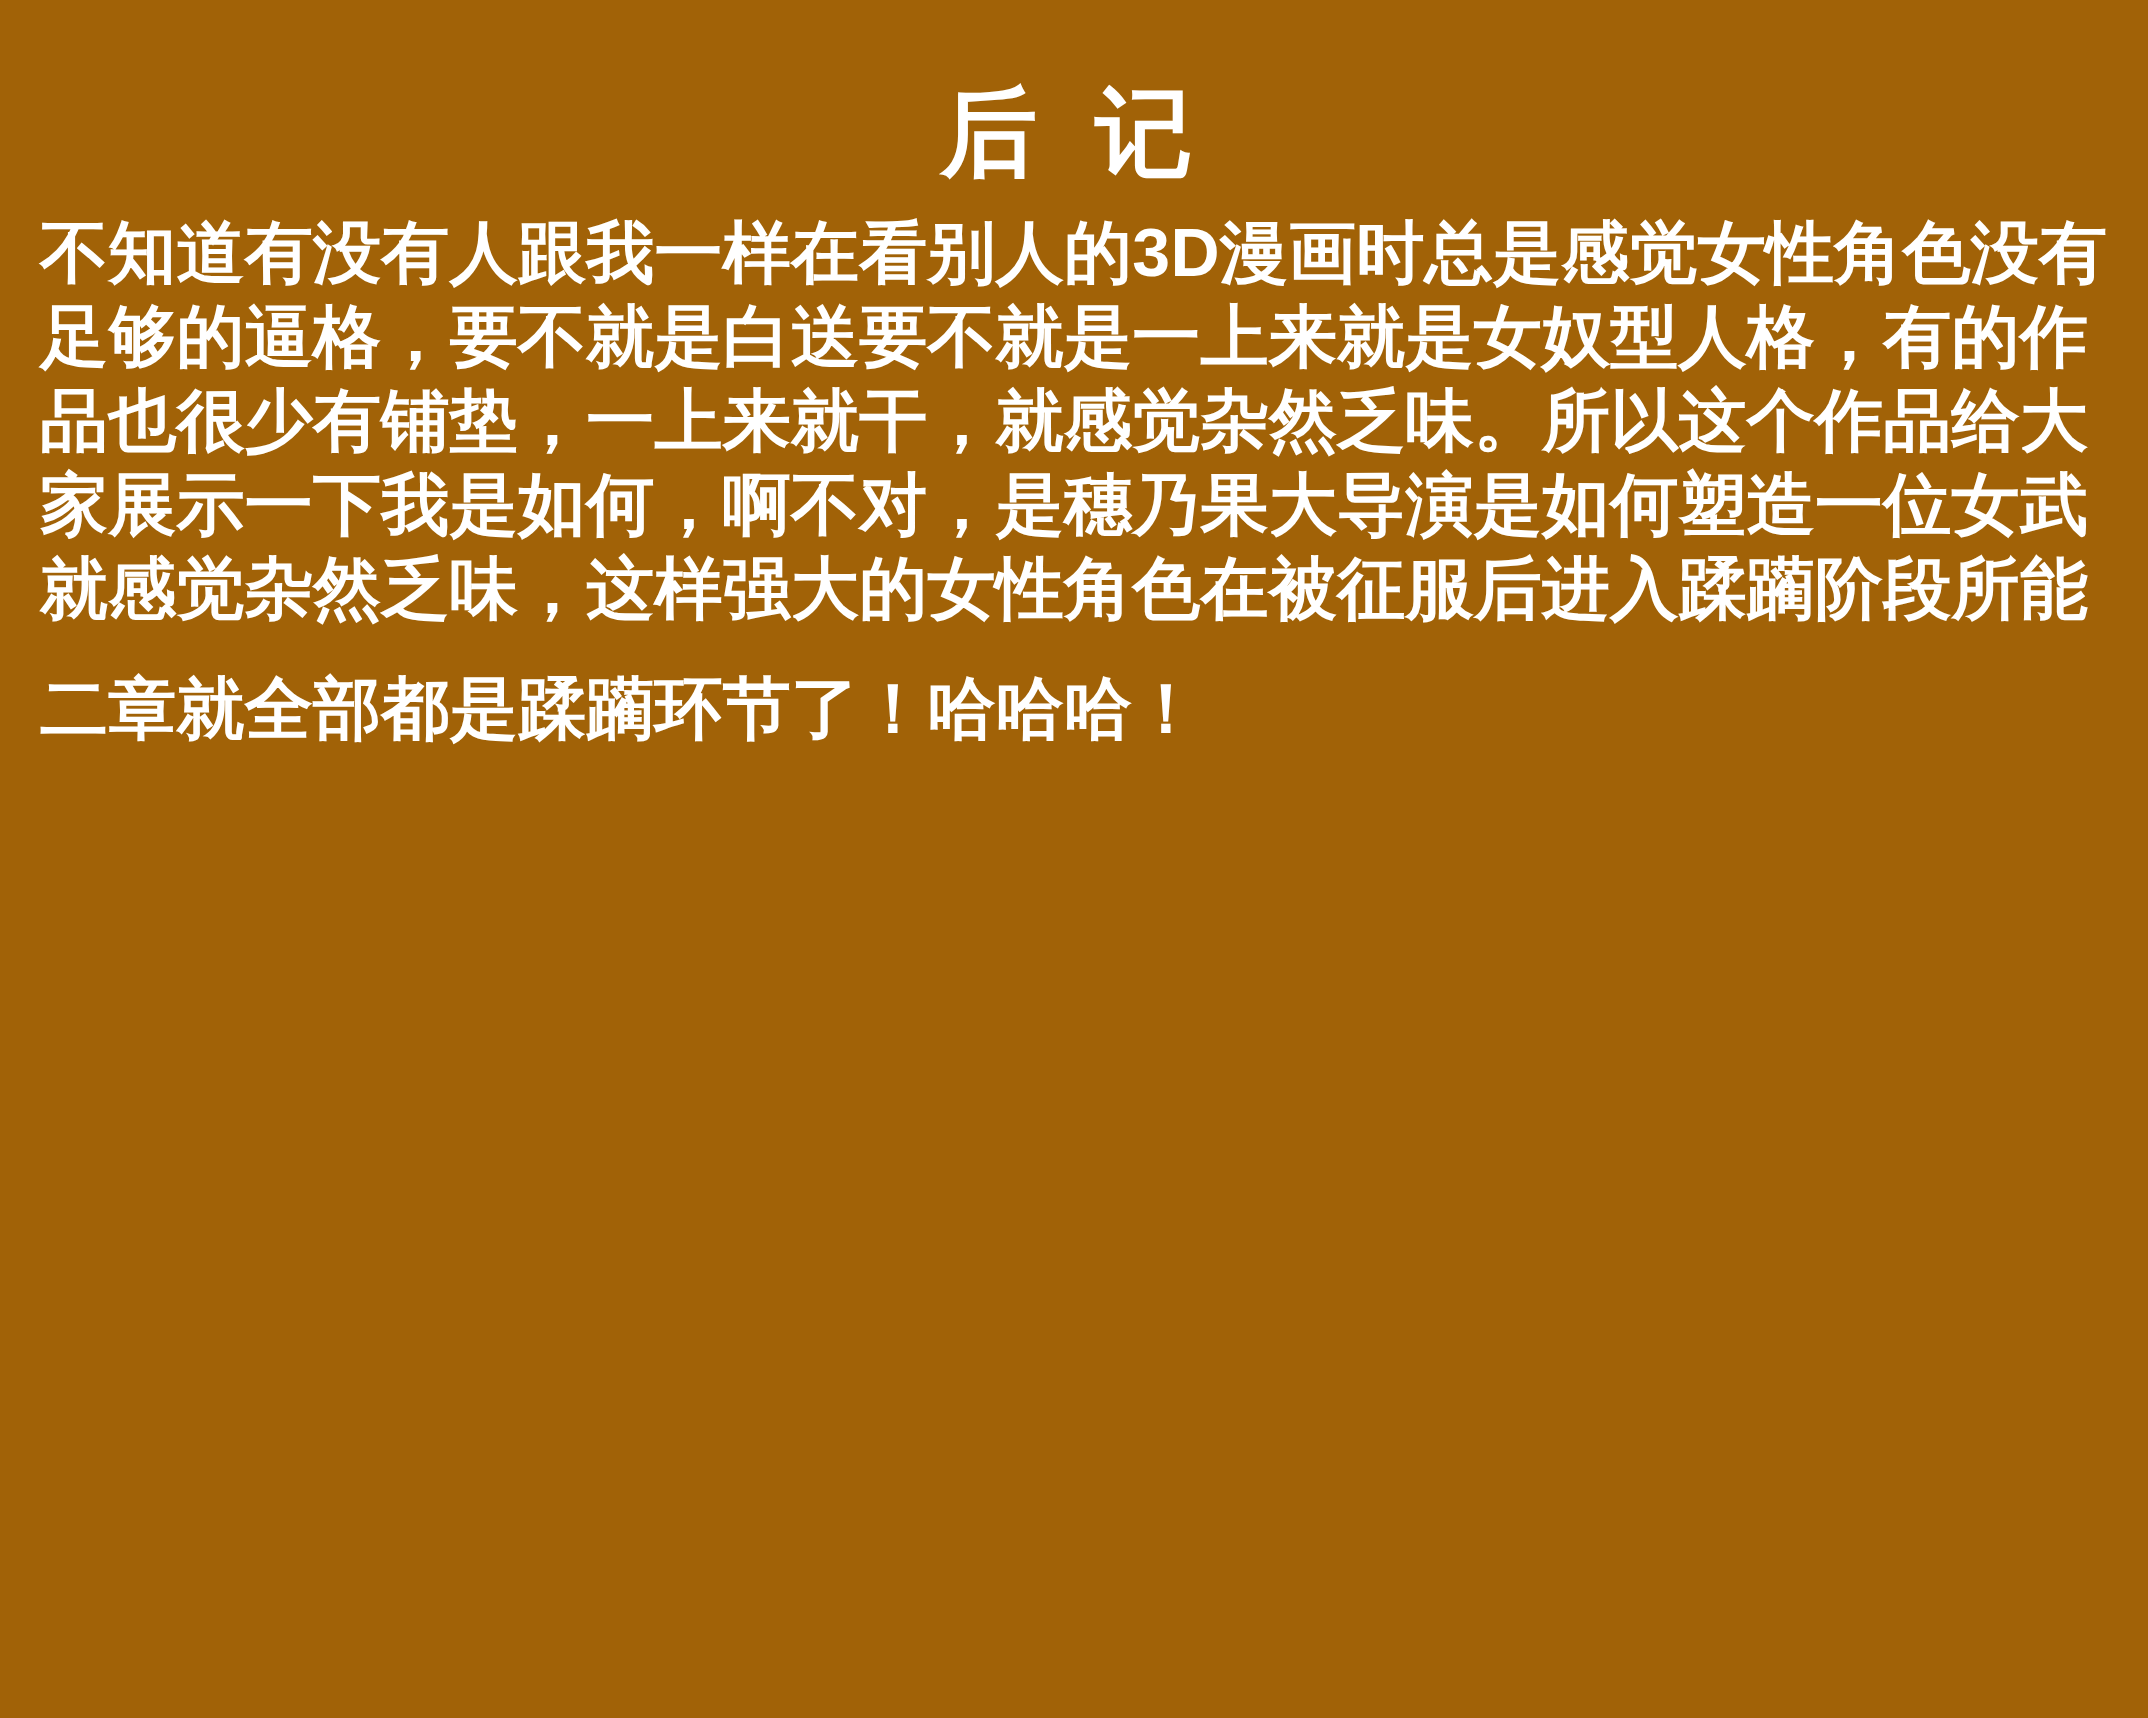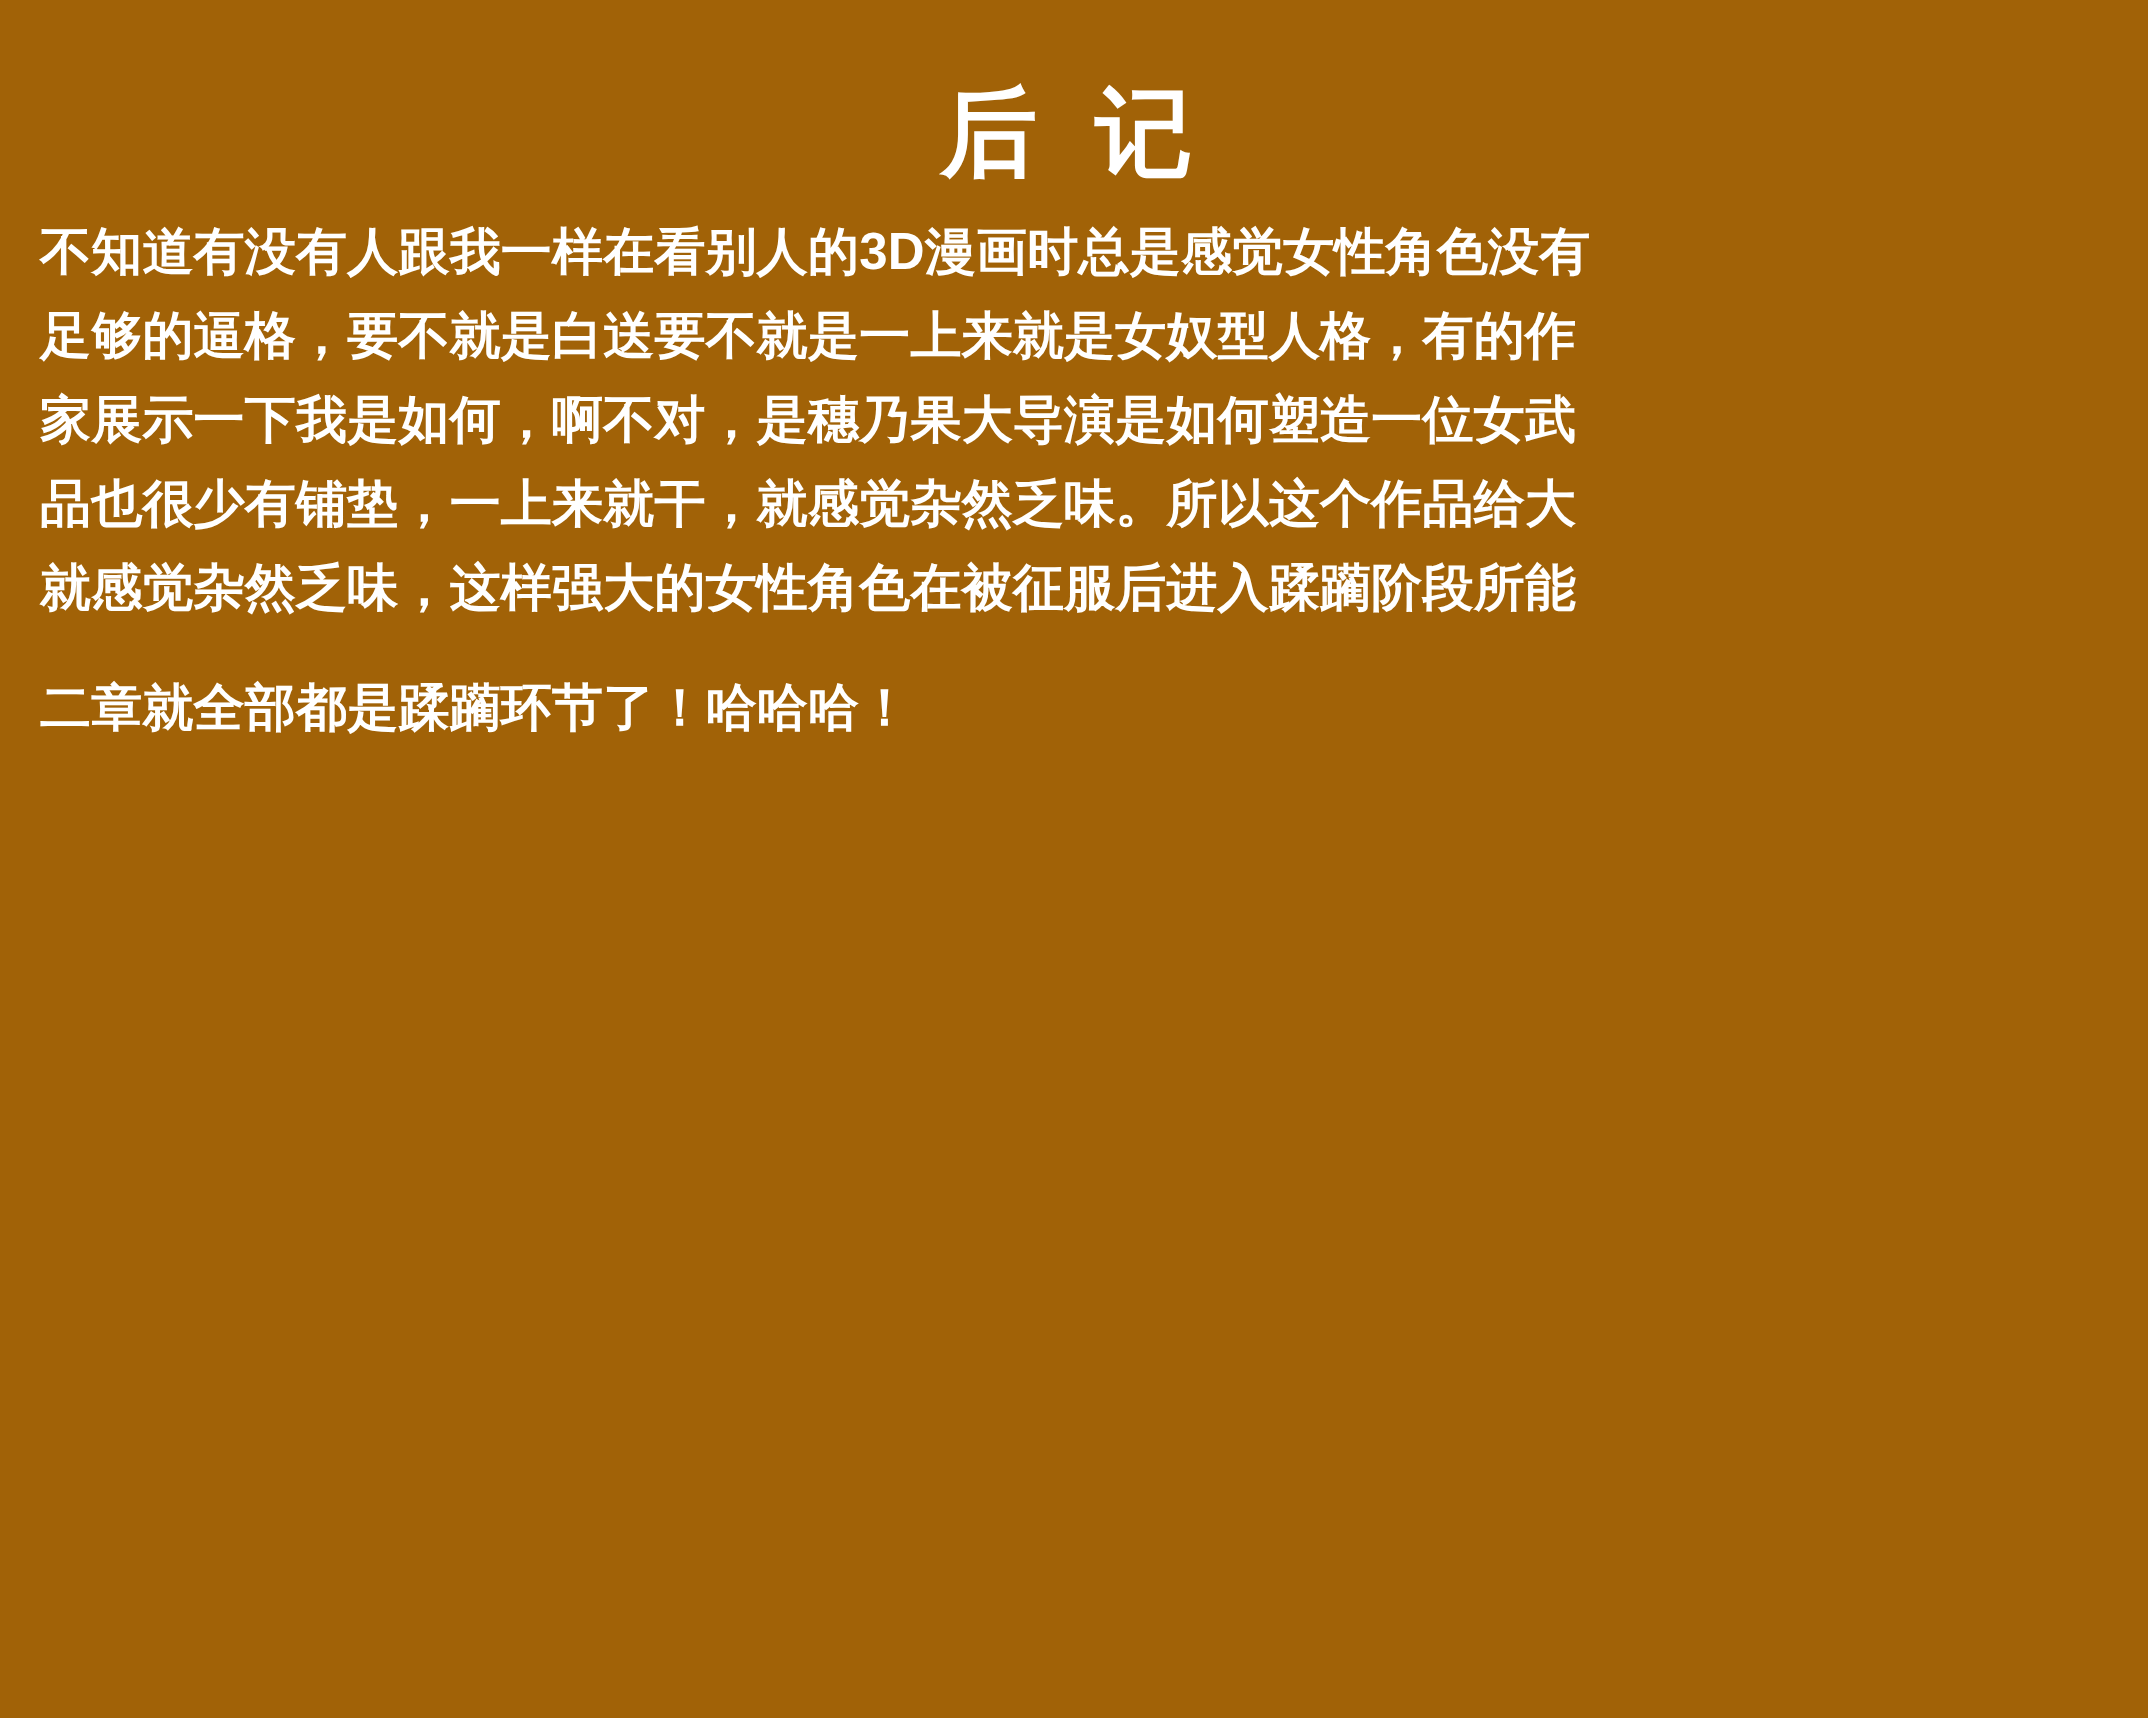--- a/index.html
+++ b/index.html
@@ -34,21 +34,21 @@
     line-height: 1.25;
     white-space: pre;
     text-rendering: geometricPrecision;
   }
   .body-text {
     position: absolute;
     top: 210px;
     left: 40px;
     width: 2073px;
     color: #ffffff;
-    font-size: 51px;
+    font-size: 68px;
     font-weight: 700;
     line-height: 84px;
     letter-spacing: 0.004em;
     text-align: justify;
     text-justify: inter-character;
     word-break: break-all;
   }
   .body-text p {
     margin: 0;
     padding: 0;
@@ -61,20 +61,20 @@
 </head>
 <body style="background: rgb(13, 19, 245);">
 
 <div class="slide" style="background: #a16207; color: rgb(255, 255, 255);">
 
   <h1 class="title">后 记</h1>
 
   <div class="body-text">
     <p>不知道有没有人跟我一样在看别人的3D漫画时总是感觉女性角色没有</p>
     <p>足够的逼格，要不就是白送要不就是一上来就是女奴型人格，有的作</p>
+    <p>品也很少有铺垫，一上来就干，就感觉杂然乏味。所以这个作品给大</p>
     <p>家展示一下我是如何，啊不对，是穗乃果大导演是如何塑造一位女武</p>
-    <p>品也很少有铺垫，一上来就干，就感觉杂然乏味。所以这个作品给大</p>
     <p>就感觉杂然乏味，这样强大的女性角色在被征服后进入蹂躏阶段所能</p>
     <p class="last">二章就全部都是蹂躏环节了！哈哈哈！</p>
   </div>
 
 </div>
 
 
 </body></html>

